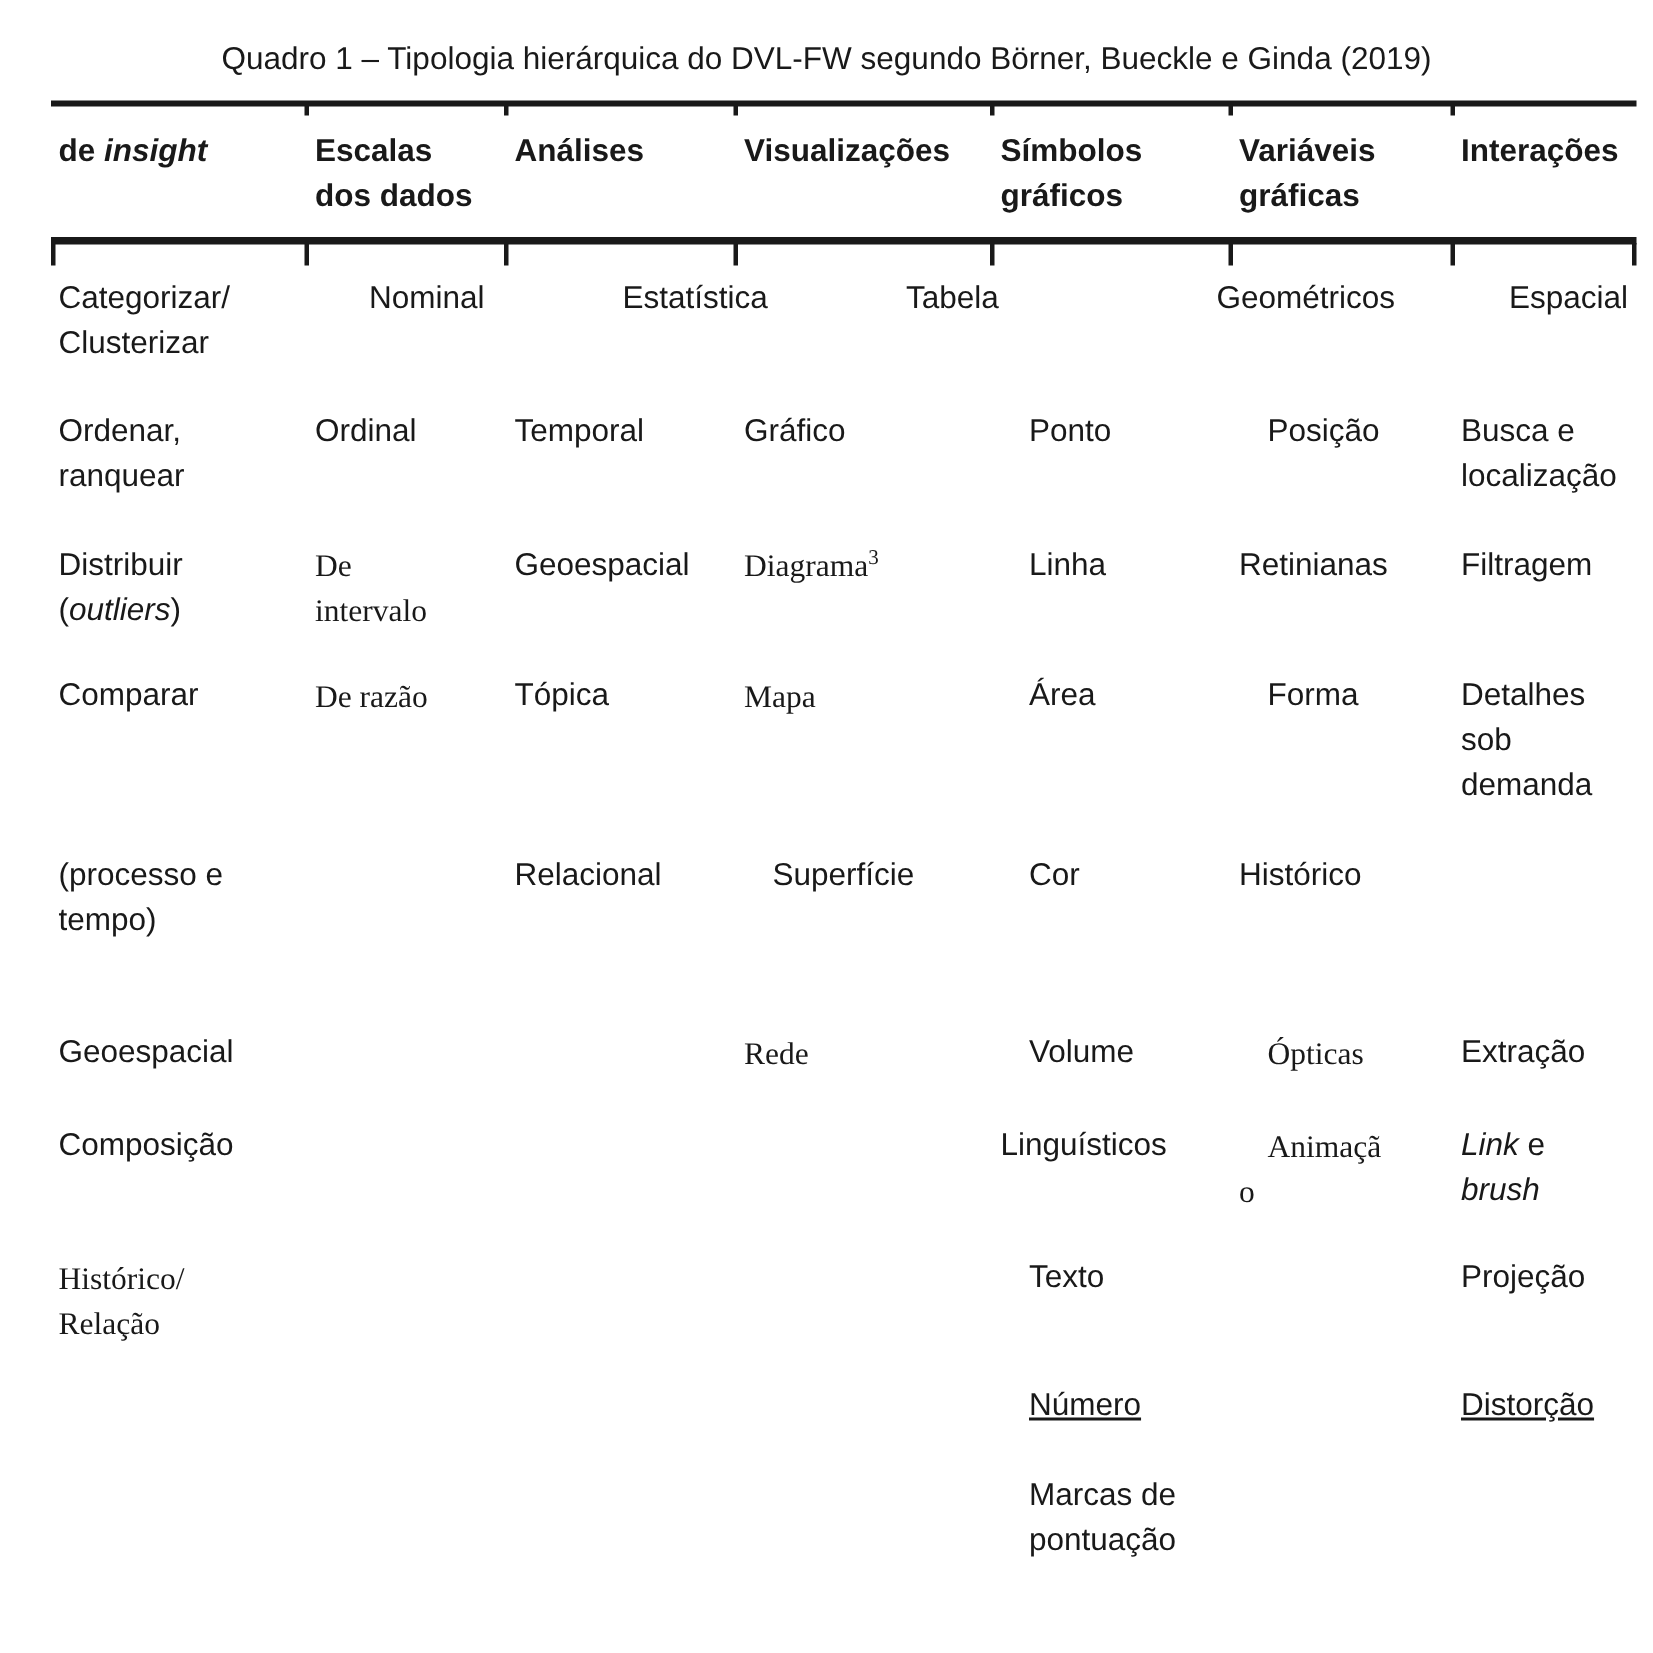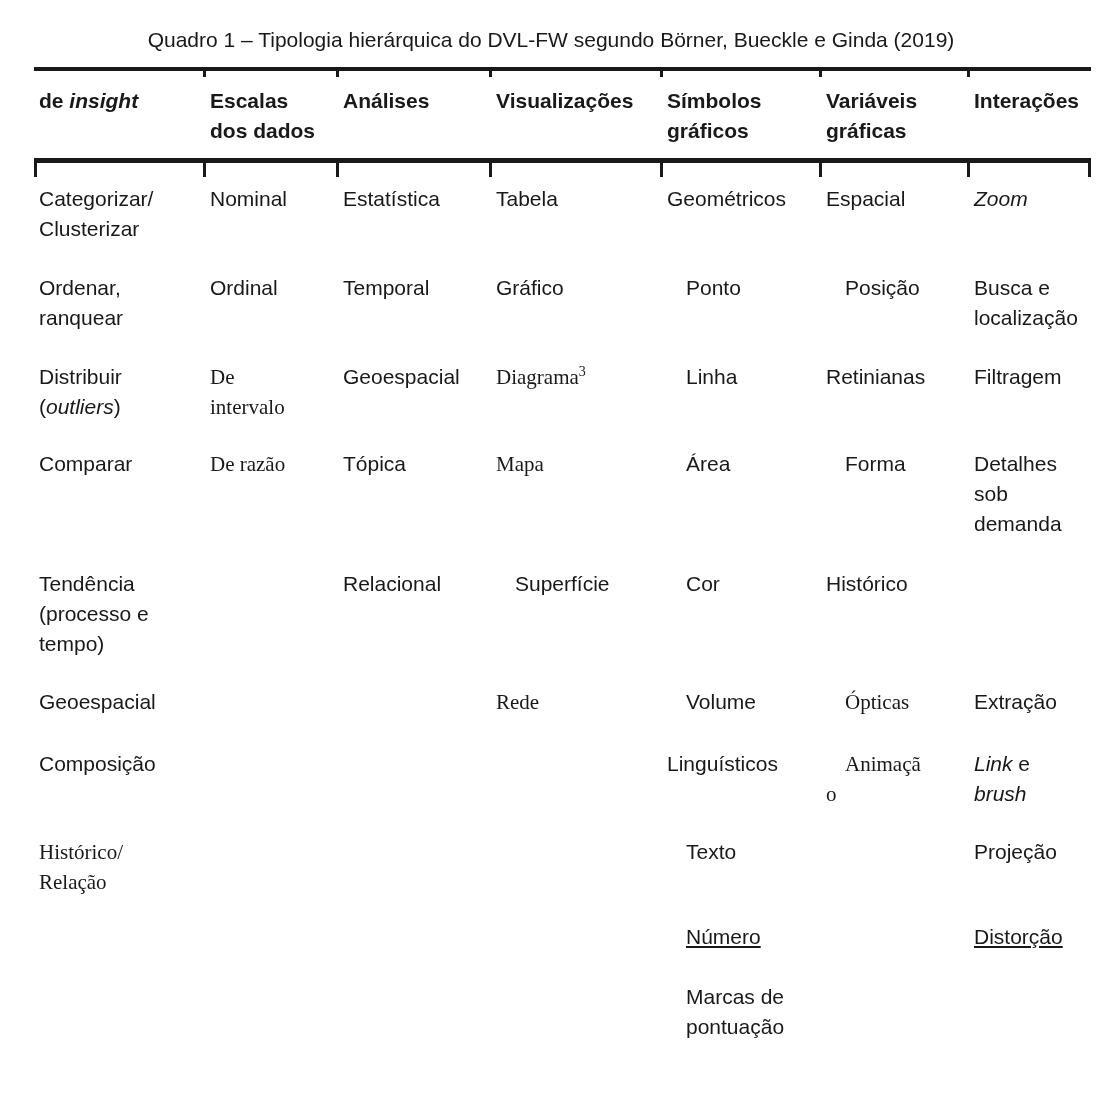--- a/index.html
+++ b/index.html
@@ -75,21 +75,21 @@
       <div class="tick t2" style="left: 0px;"></div>
       <div class="tick t2" style="left: 169px;"></div>
       <div class="tick t2" style="left: 302px;"></div>
       <div class="tick t2" style="left: 455px;"></div>
       <div class="tick t2" style="left: 626px;"></div>
       <div class="tick t2" style="left: 785px;"></div>
       <div class="tick t2" style="left: 933px;"></div>
       <div class="tick t2" style="left: 1054px;"></div>
     </div>
   <div class="tbody">
-      <div class="trow" style="height: 89px;">
+      <div class="trow" style="height: 89px; gap: 36px;">
         <div class="tcell">
           <div class="line"><span>Categorizar/</span></div>
           <div class="line"><span>Clusterizar</span></div>
         </div>
         <div class="tcell">
           <div class="line"><span>Nominal</span></div>
         </div>
         <div class="tcell">
           <div class="line"><span>Estatística</span></div>
         </div>
@@ -176,21 +176,20 @@
           <div class="line ind"><span>Forma</span></div>
         </div>
         <div class="tcell">
           <div class="line"><span>Detalhes</span></div>
           <div class="line"><span>sob</span></div>
           <div class="line"><span>demanda</span></div>
         </div>
       </div>
       <div class="trow" style="height: 118px;">
         <div class="tcell">
-          <div class="line"><span>Tendência</span></div>
           <div class="line"><span>(processo e</span></div>
           <div class="line"><span>tempo)</span></div>
         </div>
         <div class="tcell"></div>
         <div class="tcell">
           <div class="line"><span>Relacional</span></div>
         </div>
         <div class="tcell">
           <div class="line ind"><span>Superfície</span></div>
         </div>

